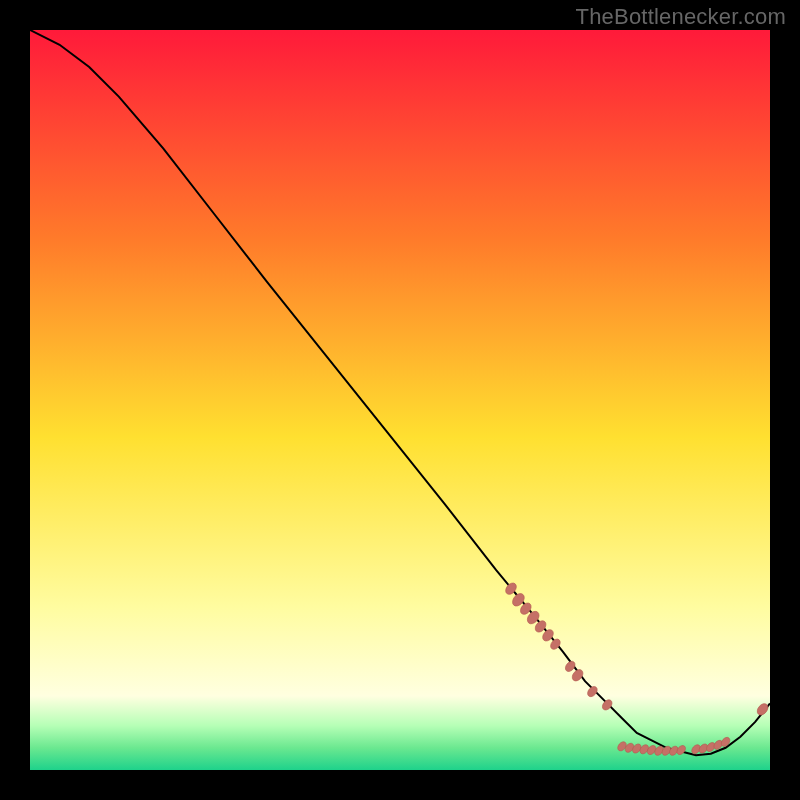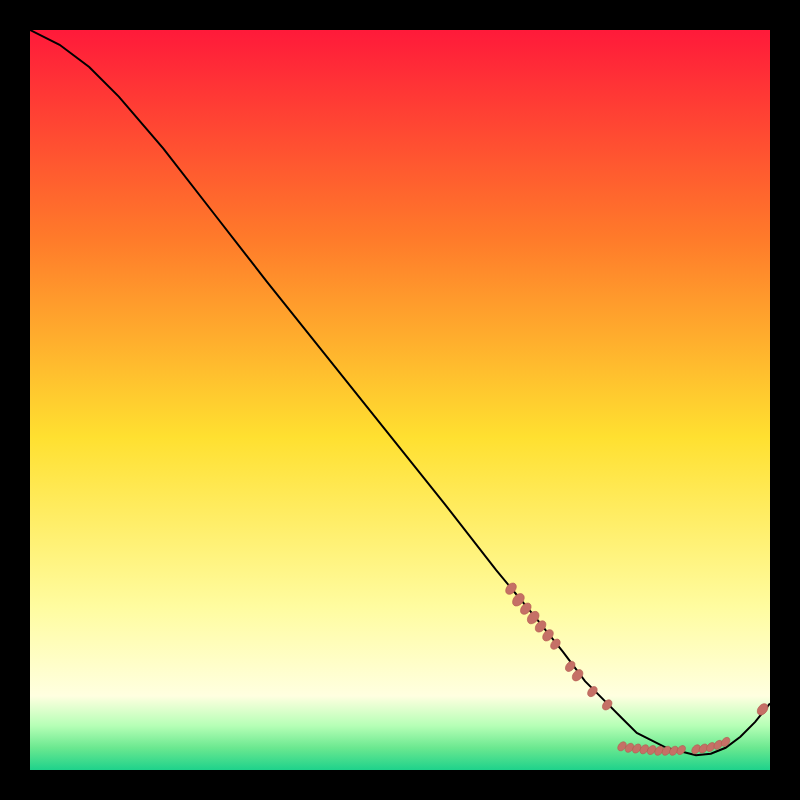--- a/index.html
+++ b/index.html
@@ -37,20 +37,21 @@
   .plot svg {
     display: block;
     width: 740px;
     height: 740px;
   }
 </style>
 </head>
 <body>
 
 <div class="frame">
+  <div class="watermark">TheBottlenecker.com</div>
 
   <div class="plot">
     <svg viewBox="0 0 740 740">
       <defs>
         <linearGradient id="bgGrad" x1="0" y1="0" x2="0" y2="1">
           <stop id="g0" offset="0%" stop-color="#ff1a3a"></stop>
           <stop id="g1" offset="28%" stop-color="#ff7a2a"></stop>
           <stop id="g2" offset="55%" stop-color="#ffe030"></stop>
           <stop id="g3" offset="78%" stop-color="#fffca0"></stop>
           <stop id="g4" offset="90%" stop-color="#ffffe0"></stop>

